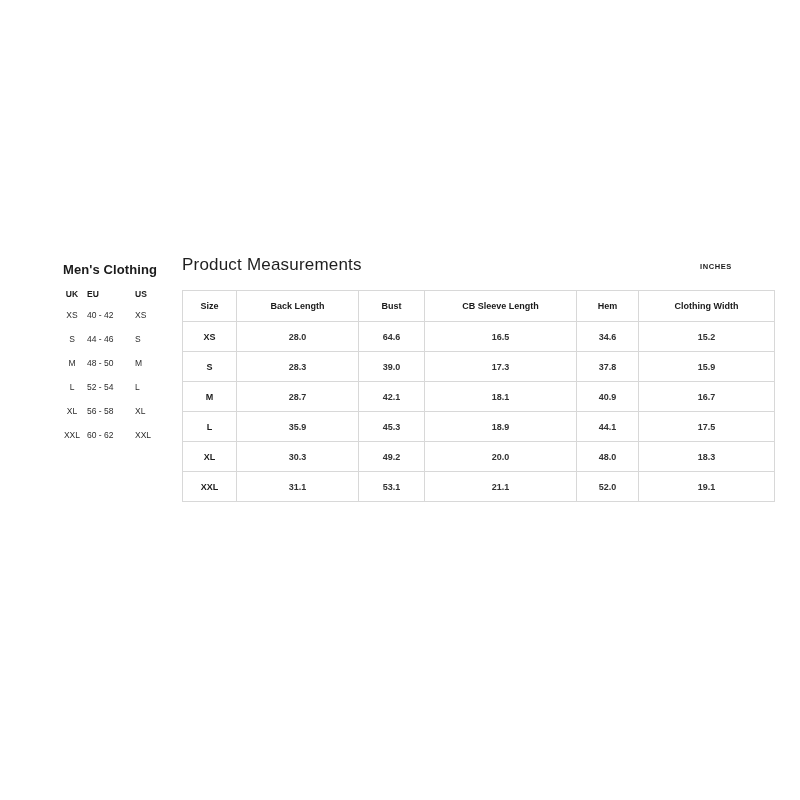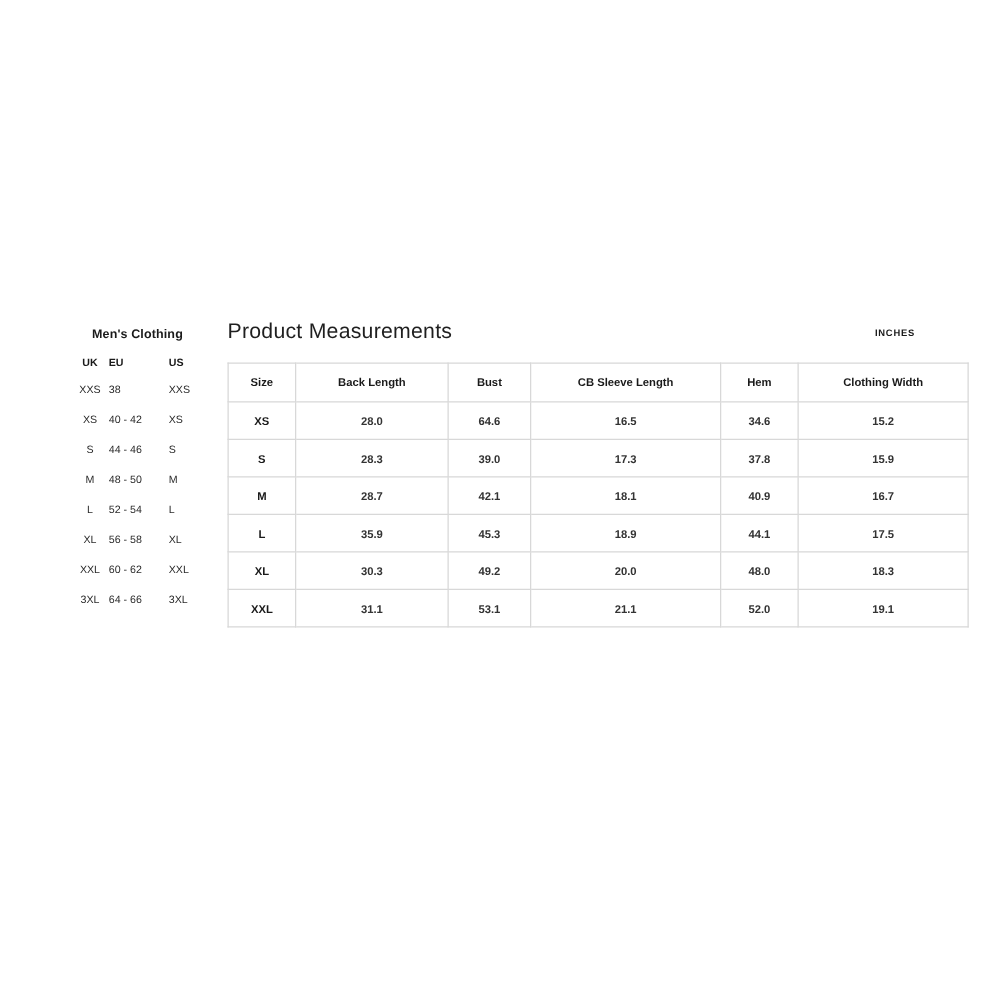--- a/index.html
+++ b/index.html
@@ -24,21 +24,21 @@
   }
 
   
   .conv-panel {
     position: absolute;
     left: 55px;
     top: 262px;
     width: 110px;
   }
   .conv-title {
-    font-size: 10px;
+    font-size: 13px;
     font-weight: bold;
     text-align: center;
     color: #1a1a1a;
     letter-spacing: 0.1px;
     margin-bottom: 8px;
   }
   table.conv {
     border-collapse: collapse;
     width: 100%;
     font-size: 8.5px;
@@ -130,25 +130,20 @@
     <table class="conv">
       <thead>
         <tr>
           <th class="c-uk">UK</th>
           <th class="c-eu">EU</th>
           <th class="c-us">US</th>
         </tr>
       </thead>
       <tbody>
         <tr>
-          <td class="c-uk">XXS</td>
-          <td class="c-eu">38</td>
-          <td class="c-us">XXS</td>
-        </tr>
-        <tr>
           <td class="c-uk">XS</td>
           <td class="c-eu">40 - 42</td>
           <td class="c-us">XS</td>
         </tr>
         <tr>
           <td class="c-uk">S</td>
           <td class="c-eu">44 - 46</td>
           <td class="c-us">S</td>
         </tr>
         <tr>
@@ -163,25 +158,20 @@
         </tr>
         <tr>
           <td class="c-uk">XL</td>
           <td class="c-eu">56 - 58</td>
           <td class="c-us">XL</td>
         </tr>
         <tr>
           <td class="c-uk">XXL</td>
           <td class="c-eu">60 - 62</td>
           <td class="c-us">XXL</td>
-        </tr>
-        <tr>
-          <td class="c-uk">3XL</td>
-          <td class="c-eu">64 - 66</td>
-          <td class="c-us">3XL</td>
         </tr>
       </tbody>
     </table>
   </div>
 
   <div class="main-title">Product Measurements</div>
   <div class="units-label">INCHES</div>
 
   <div class="meas-wrap">
     <table class="meas">

